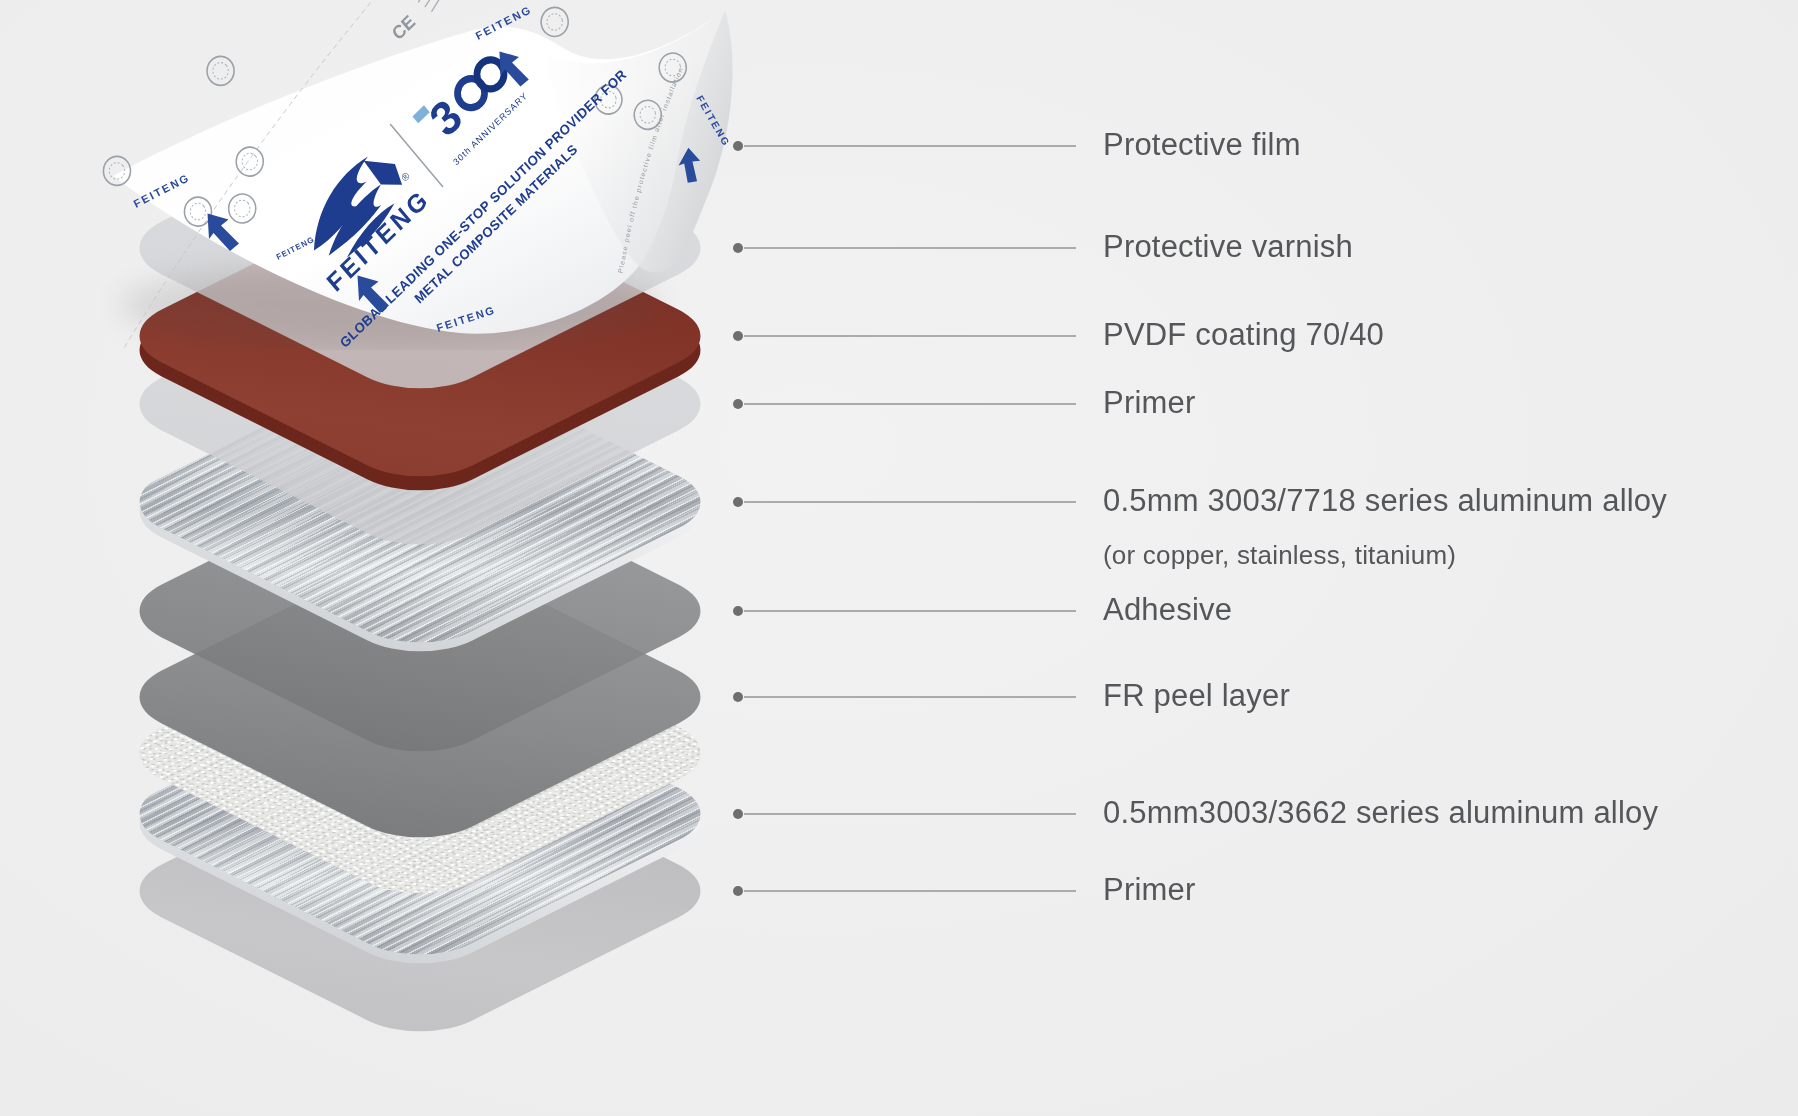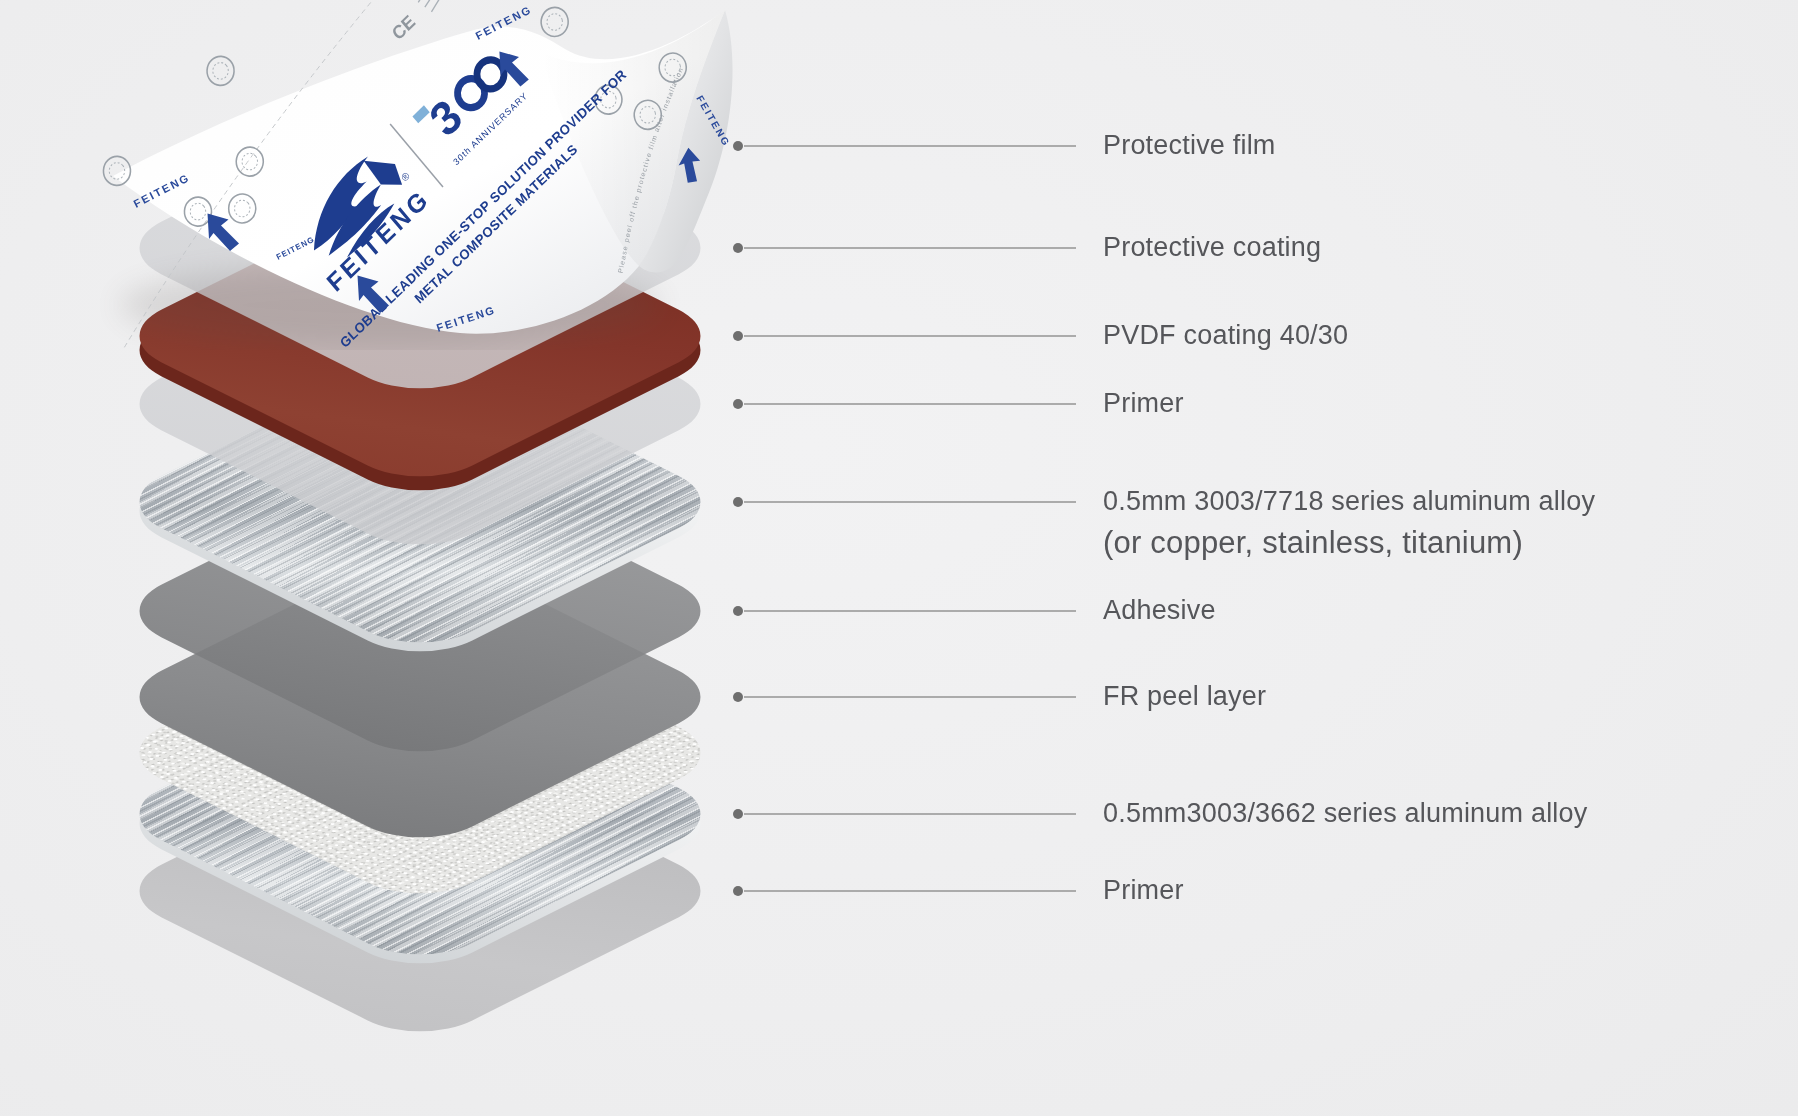--- a/index.html
+++ b/index.html
@@ -42,25 +42,25 @@
       linear-gradient(135deg,#f4f6f8 0%,#cdd2d6 30%,#aab0b6 52%,#dbdfe2 72%,#9aa0a6 100%);
   }
   
   .film-svg{position:absolute;left:40px;top:0;z-index:100;}
   
   .callout{position:absolute;left:738px;height:0;}
   .callout .dot{position:absolute;left:-5px;top:-5px;width:10px;height:10px;border-radius:50%;background:#6e6e6e;}
   .callout .line{position:absolute;left:6px;top:-1px;width:332px;height:1.6px;background:#ababab;}
   .callout .callout-label{
     position:absolute;left:365px;top:-20px;line-height:38px;
-    font-size:27px;color:#55565a;white-space:nowrap;letter-spacing:.2px;
+    font-size:31px;color:#55565a;white-space:nowrap;letter-spacing:.2px;
   }
   .callout .callout-label2{
-    position:absolute;left:365px;top:22px;line-height:38px;
-    font-size:31px;color:#55565a;white-space:nowrap;letter-spacing:.2px;
+    position:absolute;left:365px;top:34px;line-height:38px;
+    font-size:26px;color:#55565a;white-space:nowrap;letter-spacing:.2px;
   }
   
   .brand-blue{fill:#1e3d8f;}
   .cert-circle{fill:none;stroke:#9aa1a8;stroke-width:1.6;}
   .cert-inner{fill:none;stroke:#aab1b7;stroke-width:1;stroke-dasharray:2 2;}
 </style>
 </head>
 <body>
 
 <div class="stage">
@@ -212,26 +212,26 @@
   </svg>
 
   <div class="callout" style="top:146px">
     <span class="dot"></span>
     <span class="line"></span>
     <div class="callout-label">Protective film</div>
   </div>
   <div class="callout" style="top:248px">
     <span class="dot"></span>
     <span class="line"></span>
-    <div class="callout-label">Protective coating</div>
+    <div class="callout-label">Protective varnish</div>
   </div>
   <div class="callout" style="top:336px">
     <span class="dot"></span>
     <span class="line"></span>
-    <div class="callout-label">PVDF coating 40/30</div>
+    <div class="callout-label">PVDF coating 70/40</div>
   </div>
   <div class="callout" style="top:404px">
     <span class="dot"></span>
     <span class="line"></span>
     <div class="callout-label">Primer</div>
   </div>
   <div class="callout" style="top:502px">
     <span class="dot"></span>
     <span class="line"></span>
     <div class="callout-label">0.5mm 3003/7718 series aluminum alloy</div>

